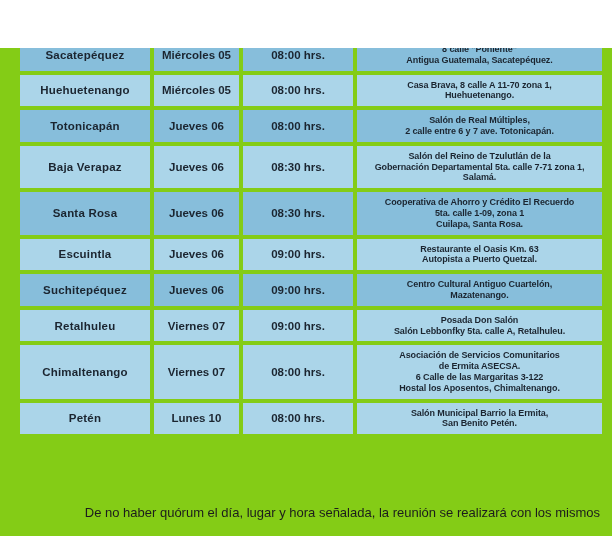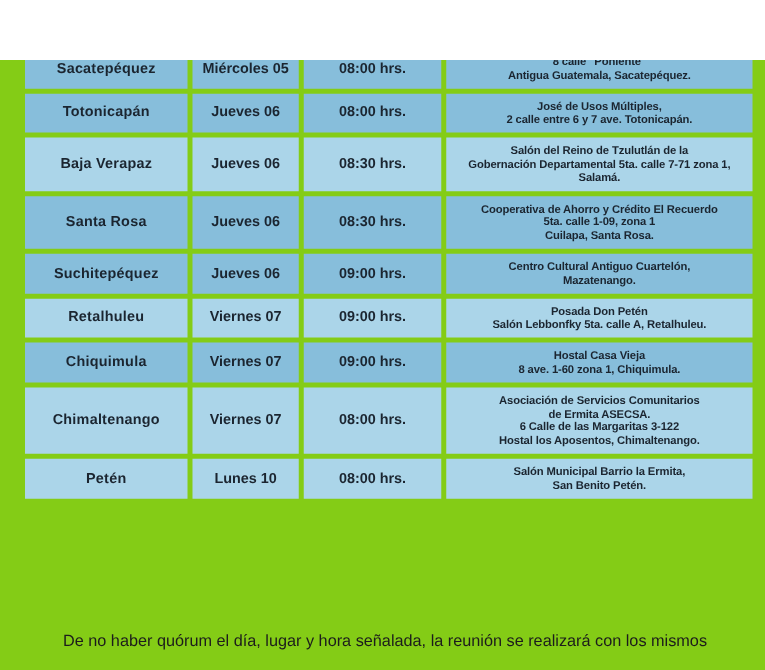--- a/index.html
+++ b/index.html
@@ -19,21 +19,21 @@
   tr.dark  td { background:#87bedb; }
   tr.light td { background:#abd5e9; }
   td.c-dept { font-size:11.5px; letter-spacing:0.2px; }
   td.c-day  { font-size:11.5px; }
   td.c-time { font-size:11.5px; }
   td.c-loc  { font-size:9px; line-height:1.2; letter-spacing:-0.1px; }
   td.c-loc .loc-line { white-space:nowrap; }
   
   .footer-note {
     position:absolute; left:16px; right:12px; top:457px;
-    font-size:13px; line-height:1.3; color:#1c1c1c; text-align:center;
+    font-size:13px; line-height:1.3; color:#1c1c1c; text-align:right;
   }
   
   .logo-tick {
     position:absolute; left:57px; top:525px; width:13px; height:14px;
     background:#2e7bb5;
     clip-path: polygon(0 60%, 60% 0, 100% 35%, 40% 100%);
   }
   .logo-triangle {
     position:absolute; left:73px; top:509px; width:39px; height:27px;
     background:#2e7bb5;
@@ -64,26 +64,35 @@
     <tbody id="schedule-body">
         <tr class="dark">
           <td class="c-dept">Sacatepéquez</td>
           <td class="c-day">Miércoles 05</td>
           <td class="c-time">08:00 hrs.</td>
           <td class="c-loc">
             <div class="loc-line">8 calle "Poniente"</div>
             <div class="loc-line">Antigua Guatemala, Sacatepéquez.</div>
           </td>
         </tr>
+        <tr class="light">
+          <td class="c-dept">Huehuetenango</td>
+          <td class="c-day">Miércoles 05</td>
+          <td class="c-time">08:00 hrs.</td>
+          <td class="c-loc">
+            <div class="loc-line">Casa Brava, 8 calle A 11-70 zona 1,</div>
+            <div class="loc-line">Huehuetenango.</div>
+          </td>
+        </tr>
         <tr class="dark">
           <td class="c-dept">Totonicapán</td>
           <td class="c-day">Jueves 06</td>
           <td class="c-time">08:00 hrs.</td>
           <td class="c-loc">
-            <div class="loc-line">José de Usos Múltiples,</div>
+            <div class="loc-line">Salón de Real Múltiples,</div>
             <div class="loc-line">2 calle entre 6 y 7 ave. Totonicapán.</div>
           </td>
         </tr>
         <tr class="light">
           <td class="c-dept">Baja Verapaz</td>
           <td class="c-day">Jueves 06</td>
           <td class="c-time">08:30 hrs.</td>
           <td class="c-loc">
             <div class="loc-line">Salón del Reino de Tzulutlán de la</div>
             <div class="loc-line">Gobernación Departamental 5ta. calle 7-71 zona 1,</div>
@@ -93,45 +102,45 @@
         <tr class="dark">
           <td class="c-dept">Santa Rosa</td>
           <td class="c-day">Jueves 06</td>
           <td class="c-time">08:30 hrs.</td>
           <td class="c-loc">
             <div class="loc-line">Cooperativa de Ahorro y Crédito El Recuerdo</div>
             <div class="loc-line">5ta. calle 1-09, zona 1</div>
             <div class="loc-line">Cuilapa, Santa Rosa.</div>
           </td>
         </tr>
+        <tr class="light">
+          <td class="c-dept">Escuintla</td>
+          <td class="c-day">Jueves 06</td>
+          <td class="c-time">09:00 hrs.</td>
+          <td class="c-loc">
+            <div class="loc-line">Restaurante el Oasis Km. 63</div>
+            <div class="loc-line">Autopista a Puerto Quetzal.</div>
+          </td>
+        </tr>
         <tr class="dark">
           <td class="c-dept">Suchitepéquez</td>
           <td class="c-day">Jueves 06</td>
           <td class="c-time">09:00 hrs.</td>
           <td class="c-loc">
             <div class="loc-line">Centro Cultural Antiguo Cuartelón,</div>
             <div class="loc-line">Mazatenango.</div>
           </td>
         </tr>
         <tr class="light">
           <td class="c-dept">Retalhuleu</td>
           <td class="c-day">Viernes 07</td>
           <td class="c-time">09:00 hrs.</td>
           <td class="c-loc">
-            <div class="loc-line">Posada Don Petén</div>
+            <div class="loc-line">Posada Don Salón</div>
             <div class="loc-line">Salón Lebbonfky 5ta. calle A, Retalhuleu.</div>
-          </td>
-        </tr>
-        <tr class="dark">
-          <td class="c-dept">Chiquimula</td>
-          <td class="c-day">Viernes 07</td>
-          <td class="c-time">09:00 hrs.</td>
-          <td class="c-loc">
-            <div class="loc-line">Hostal Casa Vieja</div>
-            <div class="loc-line">8 ave. 1-60 zona 1, Chiquimula.</div>
           </td>
         </tr>
         <tr class="light">
           <td class="c-dept">Chimaltenango</td>
           <td class="c-day">Viernes 07</td>
           <td class="c-time">08:00 hrs.</td>
           <td class="c-loc">
             <div class="loc-line">Asociación de Servicios Comunitarios</div>
             <div class="loc-line">de Ermita ASECSA.</div>
             <div class="loc-line">6 Calle de las Margaritas 3-122</div>

